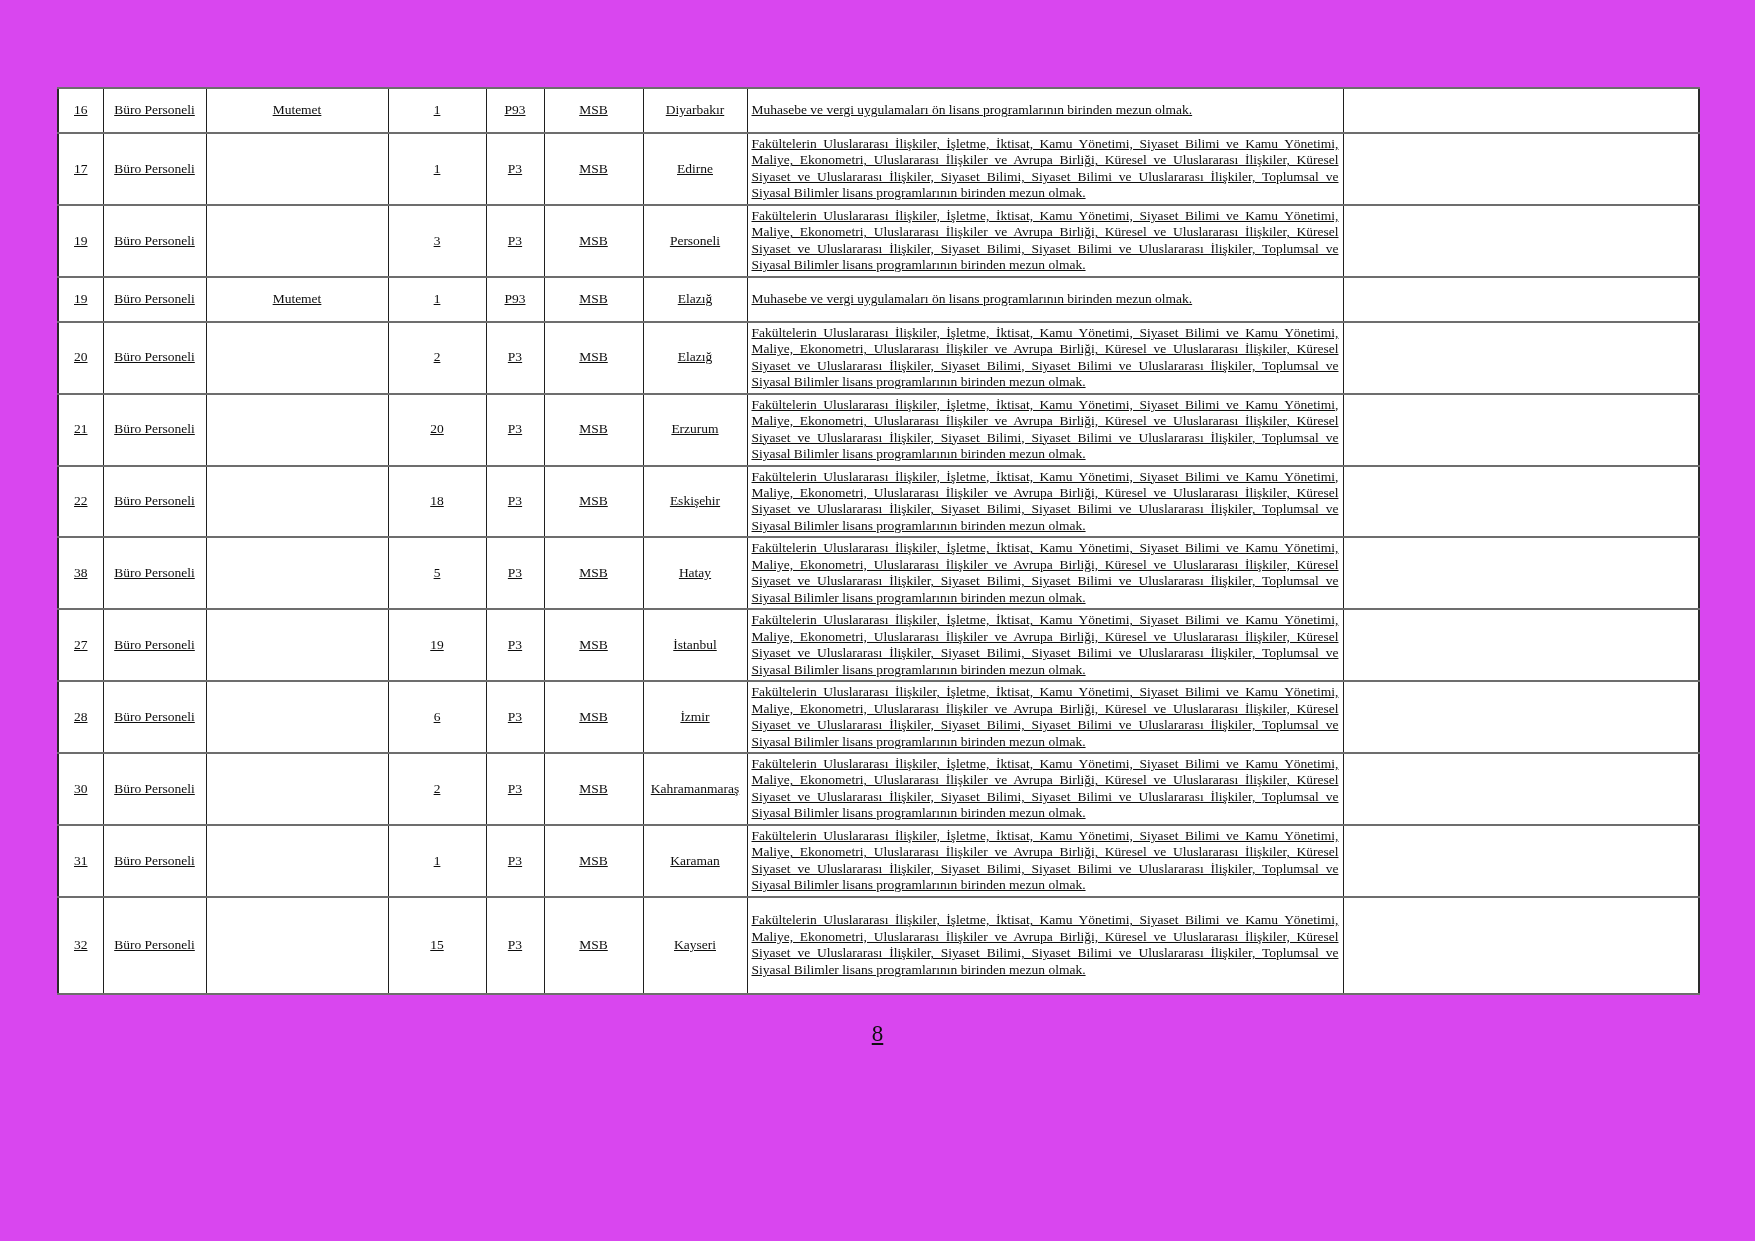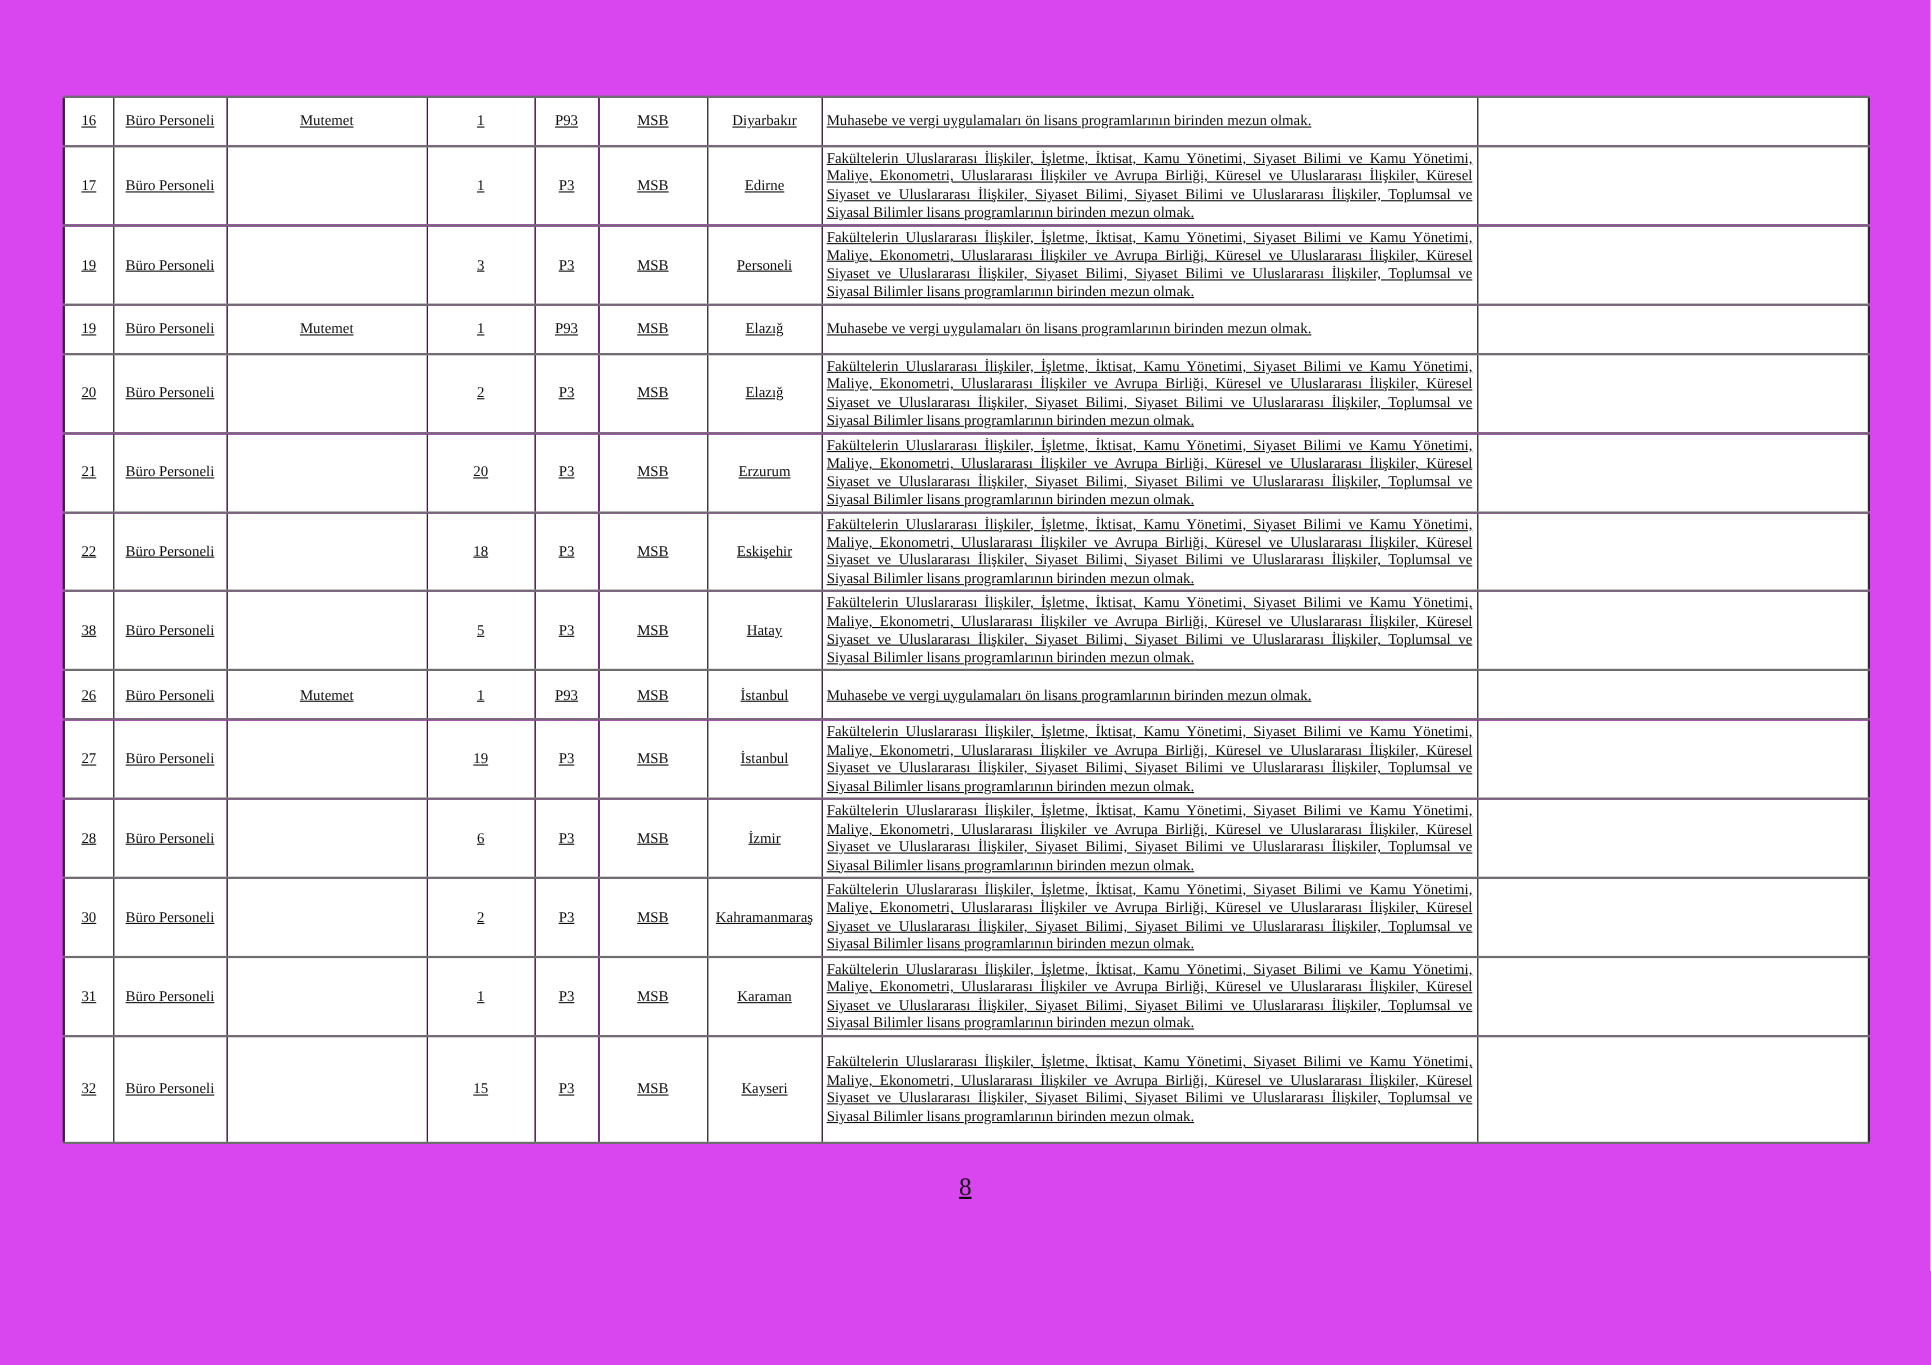--- a/index.html
+++ b/index.html
@@ -155,31 +155,20 @@
     <td class="c-no">38</td>
     <td class="c-title">Büro Personeli</td>
     <td class="c-sub"></td>
     <td class="c-count">5</td>
     <td class="c-code">P3</td>
     <td class="c-org">MSB</td>
     <td class="c-city">Hatay</td>
     <td class="c-req">Fakültelerin Uluslararası İlişkiler, İşletme, İktisat, Kamu Yönetimi, Siyaset Bilimi ve Kamu Yönetimi, Maliye, Ekonometri, Uluslararası İlişkiler ve Avrupa Birliği, Küresel ve Uluslararası İlişkiler, Küresel Siyaset ve Uluslararası İlişkiler, Siyaset Bilimi, Siyaset Bilimi ve Uluslararası İlişkiler, Toplumsal ve Siyasal Bilimler lisans programlarının birinden mezun olmak.</td>
     <td class="c-empty"></td>
   </tr>
-        <tr class="h-s">
-    <td class="c-no">26</td>
-    <td class="c-title">Büro Personeli</td>
-    <td class="c-sub">Mutemet</td>
-    <td class="c-count">1</td>
-    <td class="c-code">P93</td>
-    <td class="c-org">MSB</td>
-    <td class="c-city">İstanbul</td>
-    <td class="c-req">Muhasebe ve vergi uygulamaları ön lisans programlarının birinden mezun olmak.</td>
-    <td class="c-empty"></td>
-  </tr>
         <tr class="h-l">
     <td class="c-no">27</td>
     <td class="c-title">Büro Personeli</td>
     <td class="c-sub"></td>
     <td class="c-count">19</td>
     <td class="c-code">P3</td>
     <td class="c-org">MSB</td>
     <td class="c-city">İstanbul</td>
     <td class="c-req">Fakültelerin Uluslararası İlişkiler, İşletme, İktisat, Kamu Yönetimi, Siyaset Bilimi ve Kamu Yönetimi, Maliye, Ekonometri, Uluslararası İlişkiler ve Avrupa Birliği, Küresel ve Uluslararası İlişkiler, Küresel Siyaset ve Uluslararası İlişkiler, Siyaset Bilimi, Siyaset Bilimi ve Uluslararası İlişkiler, Toplumsal ve Siyasal Bilimler lisans programlarının birinden mezun olmak.</td>
     <td class="c-empty"></td>

